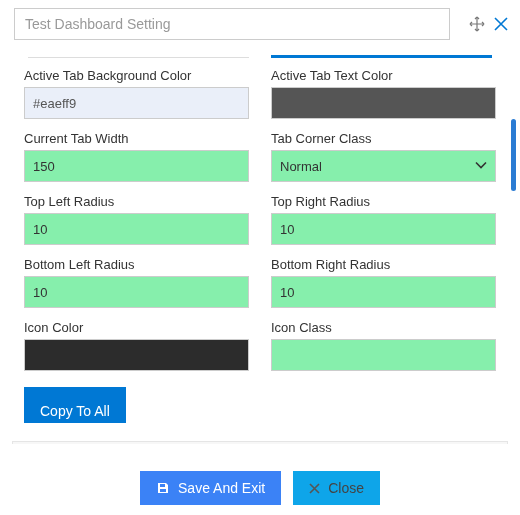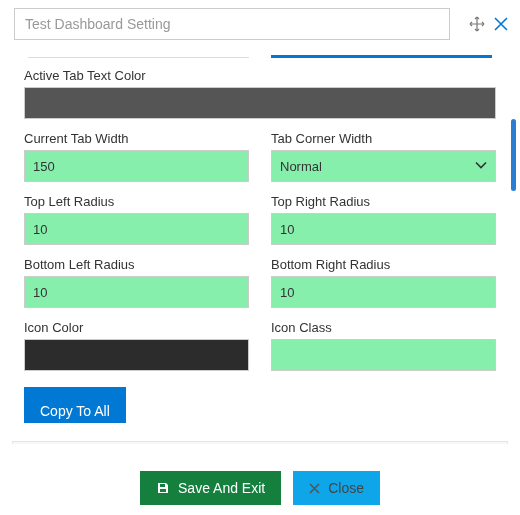--- a/index.html
+++ b/index.html
@@ -152,21 +152,21 @@
   .footer .btn {
     height: 34px;
     padding: 0 16px;
     font-size: 14px;
     display: inline-flex;
     align-items: center;
     gap: 8px;
     cursor: pointer;
     border: none;
   }
-  .btn.save { background: #15803d; color: #fff; }
+  .btn.save { background: #3b82f6; color: #fff; }
   .btn.close-btn { background: #0ea5e9; color: #444; }
   .btn .ico { display: inline-flex; }
 </style>
 </head>
 <body>
 
 <div class="topbar">
   <input class="title-input" readonly="" value="Test Dashboard Setting" style="">
   <div class="title-icons">
     <span class="icon-btn">
@@ -189,32 +189,36 @@
   <div class="scroll-thumb"></div>
 
   <div class="form-area">
     <div class="fade-tabs">
       <div class="fade-tab"></div>
       <div class="fade-tab active"></div>
     </div>
 
     <div class="row">
       <div class="col">
+        <span class="lbl">Active Tab Background Color</span>
+        <input class="inp light-blue" value="#eaeff9" style="">
+      </div>
+      <div class="col">
         <span class="lbl">Active Tab Text Color</span>
         <div class="swatch" style="background:#555555"></div>
       </div>
     </div>
 
     <div class="row">
       <div class="col">
         <span class="lbl">Current Tab Width</span>
         <input class="inp" value="150" style="">
       </div>
       <div class="col">
-        <span class="lbl">Tab Corner Width</span>
+        <span class="lbl">Tab Corner Class</span>
         <div class="select-wrap">
           <input class="inp" readonly="" value="Normal" style="">
           <span class="chev">
             <svg width="14" height="14" viewBox="0 0 14 14">
                 <path d="M2 5l5 5 5-5" stroke="#333" stroke-width="1.6" fill="none"></path>
               </svg>
           </span>
         </div>
       </div>
     </div>

